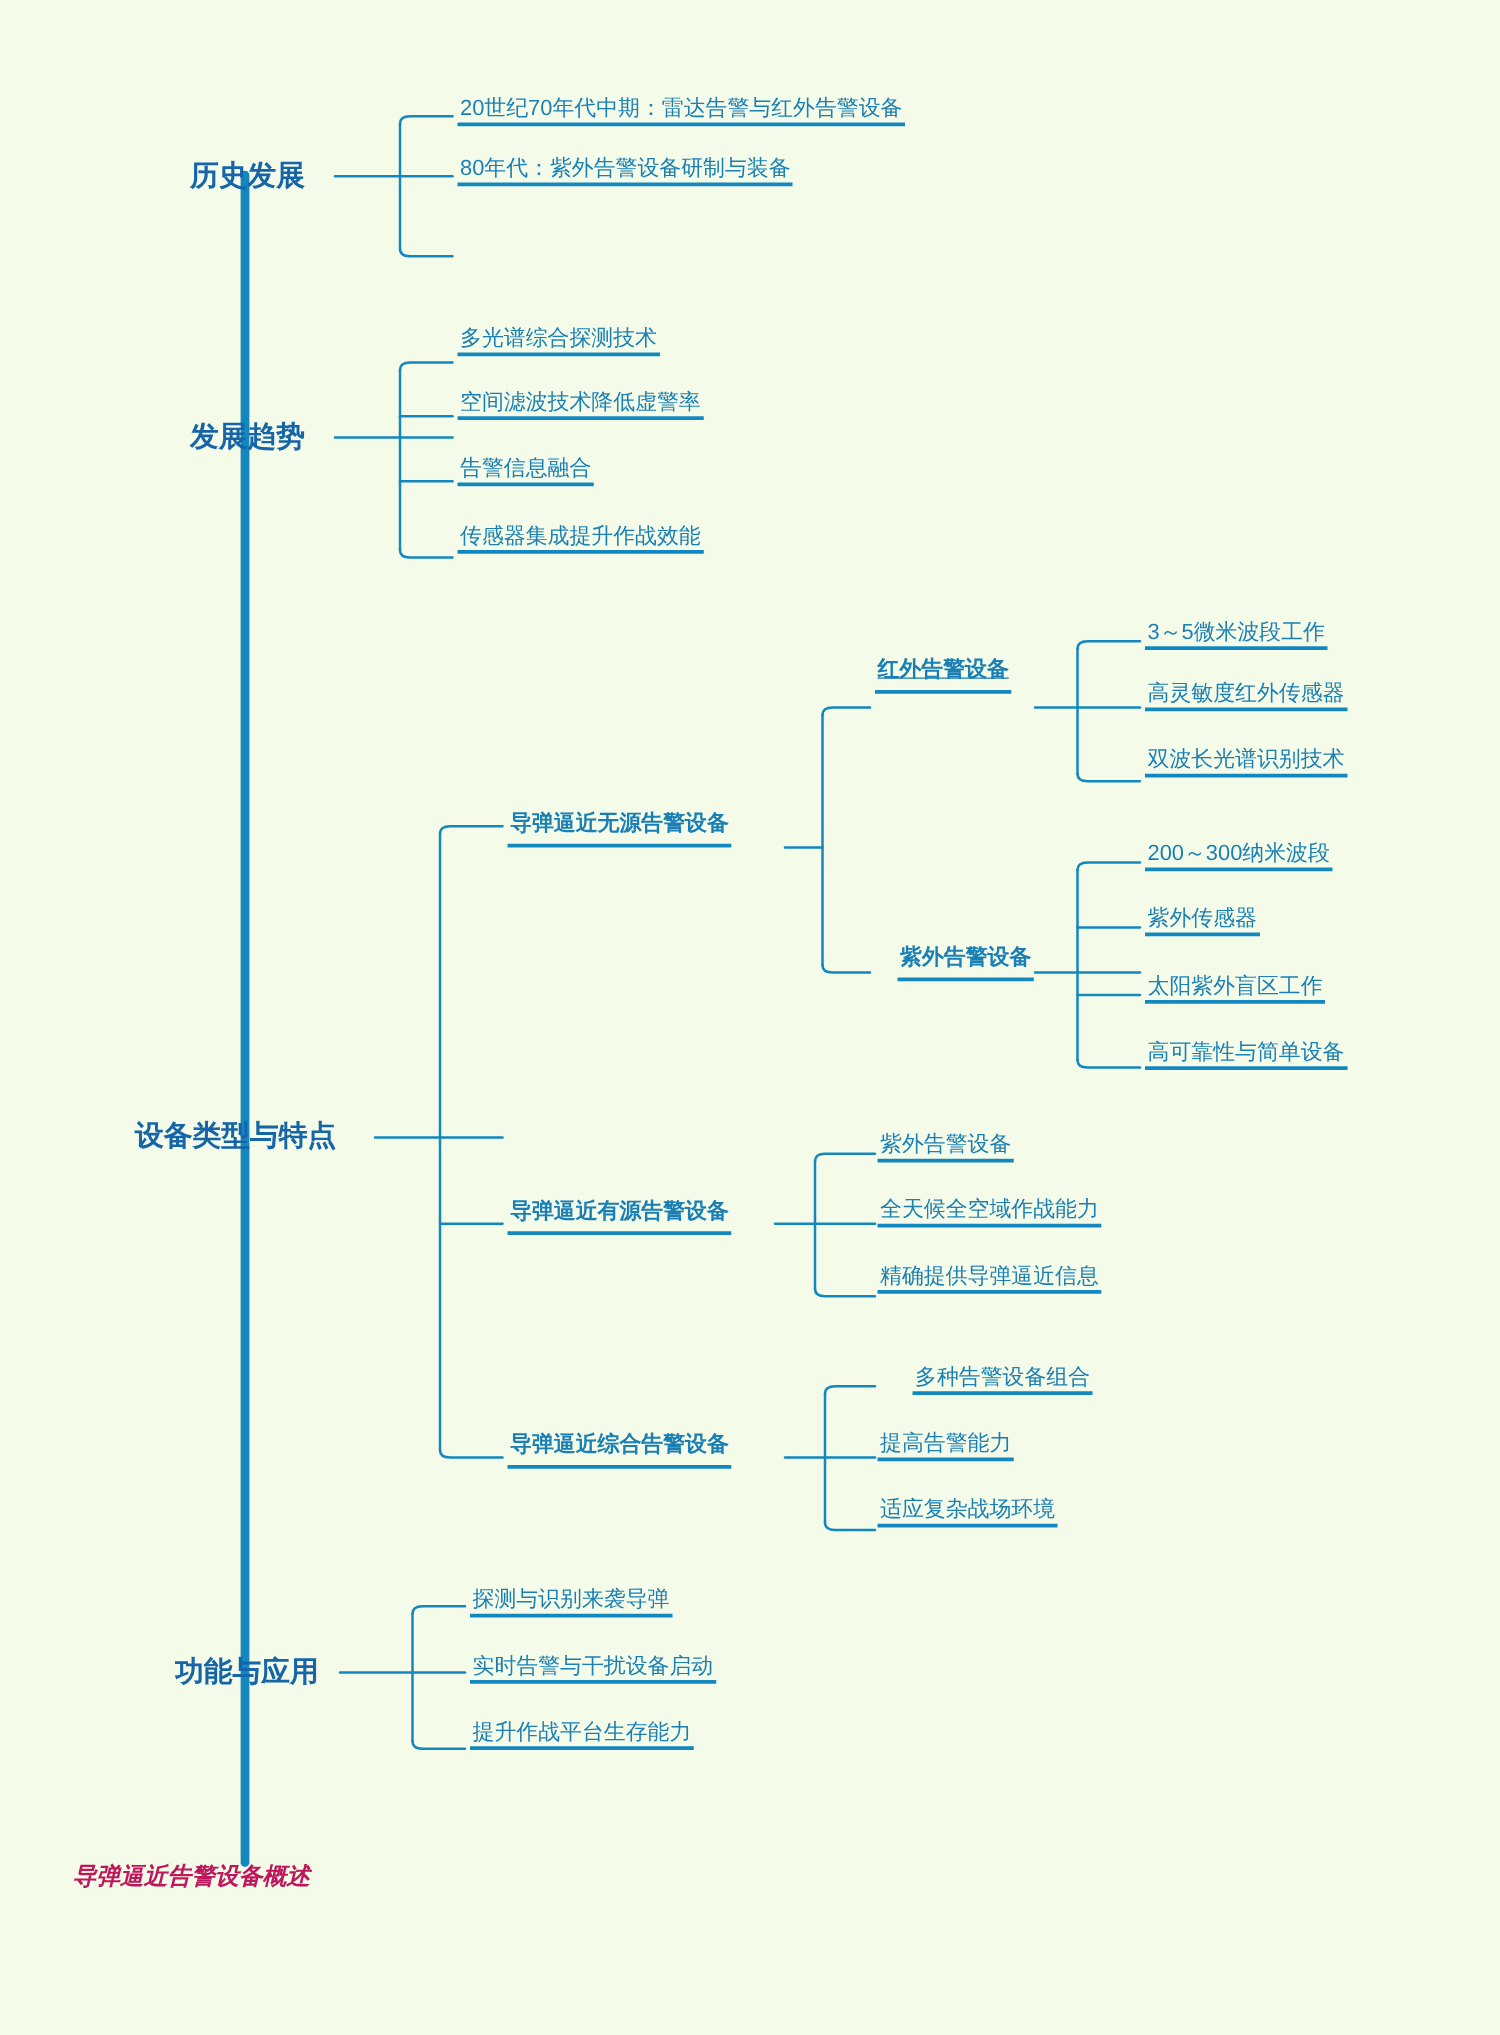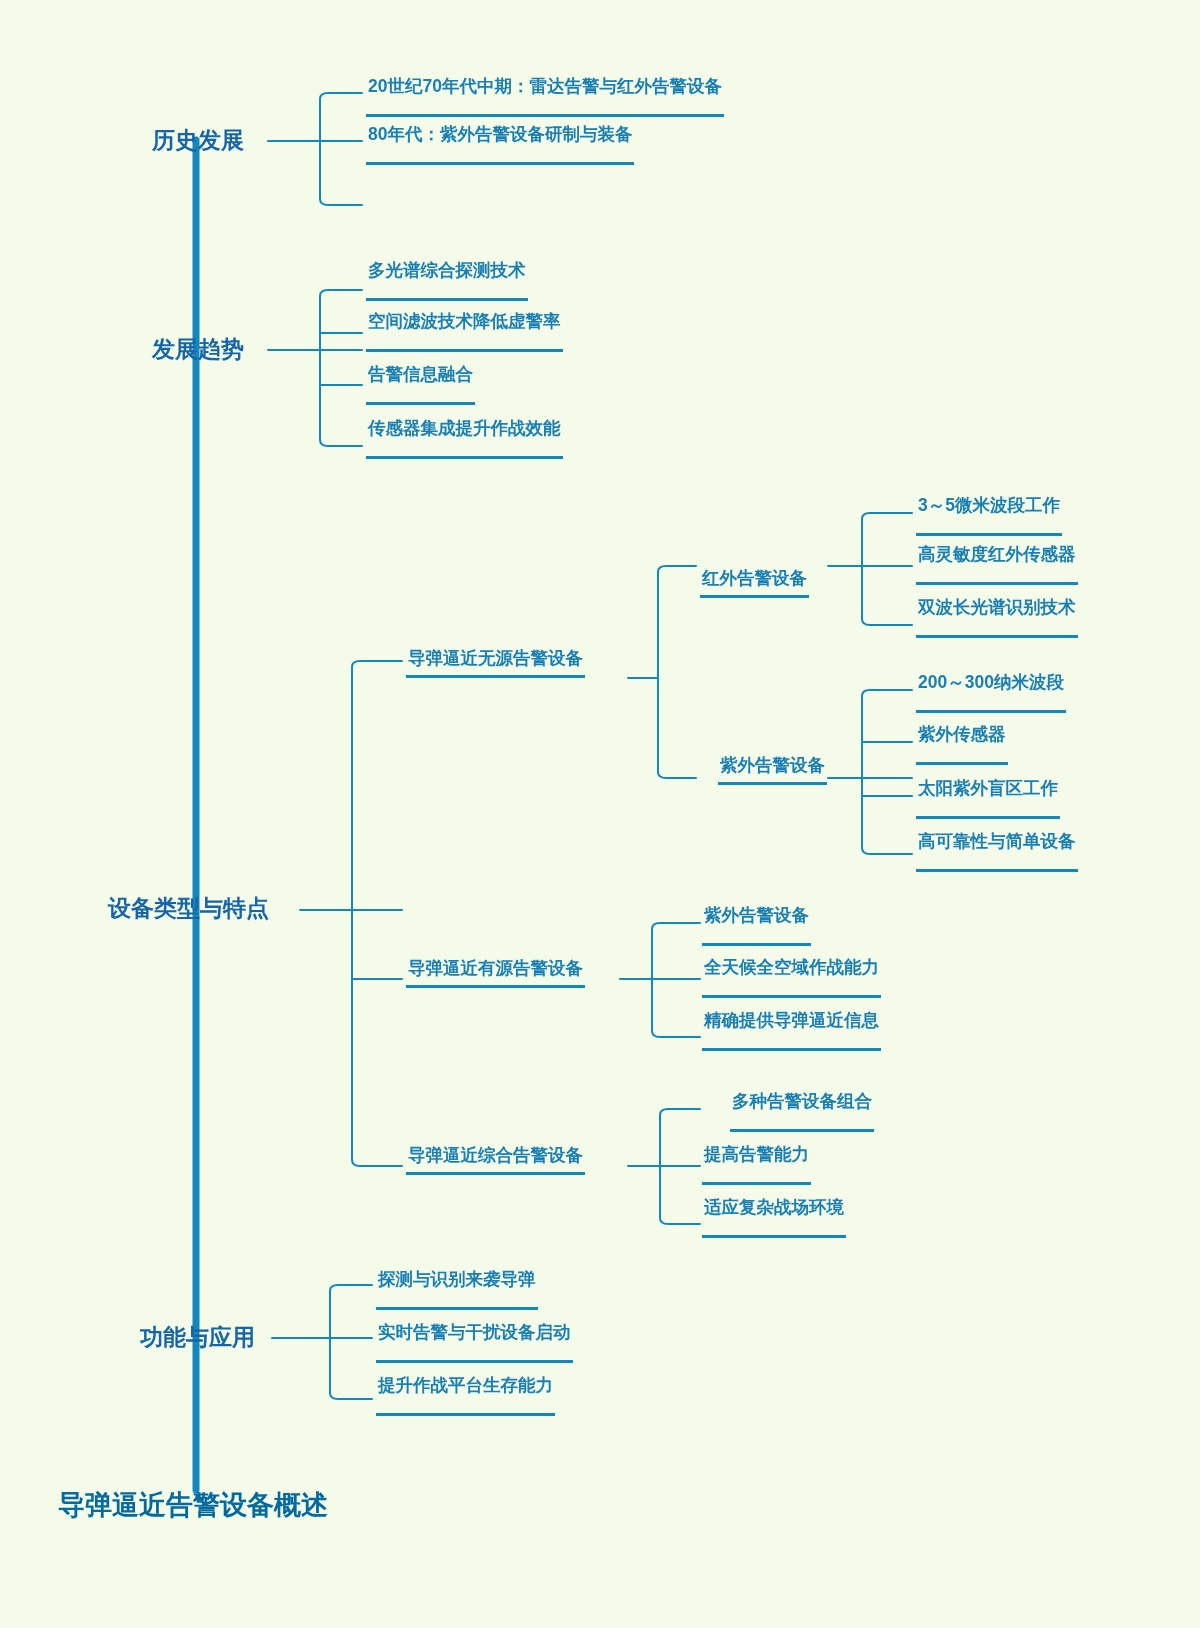--- a/index.html
+++ b/index.html
@@ -25,46 +25,47 @@
   }
   .node {
     position: absolute;
     white-space: nowrap;
     box-sizing: border-box;
   }
   
   .node-leaf {
     color: #1a7fb5;
     font-size: 17.5px;
-    font-weight: 700;
+    font-weight: 400;
     line-height: 1;
-    padding: 0 2px 18px 2px;
+    padding: 0 2px 2px 2px;
     border-bottom: 3.5px solid #1288be;
     text-align: right;
   }
   .node-mid {
     color: #1a7fb5;
     font-size: 17.5px;
     font-weight: 700;
     line-height: 1;
     padding: 0 2px 7px 2px;
     border-bottom: 3.5px solid #1288be;
   }
   
   .node-branch {
     color: #1565a8;
     font-size: 23px;
     font-weight: 700;
     line-height: 1;
   }
   .node-root {
-    color: #0369a1;
-    font-size: 27px;
+    color: #be185d;
+    font-size: 19px;
     font-weight: 700;
     line-height: 1;
+    font-style: italic;
   }
 </style>
 </head>
 <body>
 
 <div id="mindmap-root">
 
   <svg id="edge-layer" viewBox="0 0 1200 1628">
 
     <g stroke="#1288be" fill="none" stroke-linecap="round" stroke-linejoin="round">
@@ -141,21 +142,21 @@
 
   <div class="node node-leaf" style="left:366px; top:262px;">多光谱综合探测技术</div>
   <div class="node node-leaf" style="left:366px; top:313px;">空间滤波技术降低虚警率</div>
   <div class="node node-leaf" style="left:366px; top:366px;">告警信息融合</div>
   <div class="node node-leaf" style="left:366px; top:420px;">传感器集成提升作战效能</div>
 
   <div class="node node-branch" style="left:108px; top:897px;">设备类型与特点</div>
 
   <div class="node node-mid" style="left:406px; top:650px;">导弹逼近无源告警设备</div>
 
-  <div class="node node-mid" style="left:700px; top:570px;">红外告警设备</div>
+  <div class="node node-mid" style="left:700px; top:527px;text-decoration:underline;">红外告警设备</div>
   <div class="node node-leaf" style="left:916px; top:497px;">3～5微米波段工作</div>
   <div class="node node-leaf" style="left:916px; top:546px;">高灵敏度红外传感器</div>
   <div class="node node-leaf" style="left:916px; top:599px;">双波长光谱识别技术</div>
 
   <div class="node node-mid" style="left:700px; top:757px;margin-left:18px;">紫外告警设备</div>
   <div class="node node-leaf" style="left:916px; top:674px;">200～300纳米波段</div>
   <div class="node node-leaf" style="left:916px; top:726px;">紫外传感器</div>
   <div class="node node-leaf" style="left:916px; top:780px;">太阳紫外盲区工作</div>
   <div class="node node-leaf" style="left:916px; top:833px;">高可靠性与简单设备</div>
 

